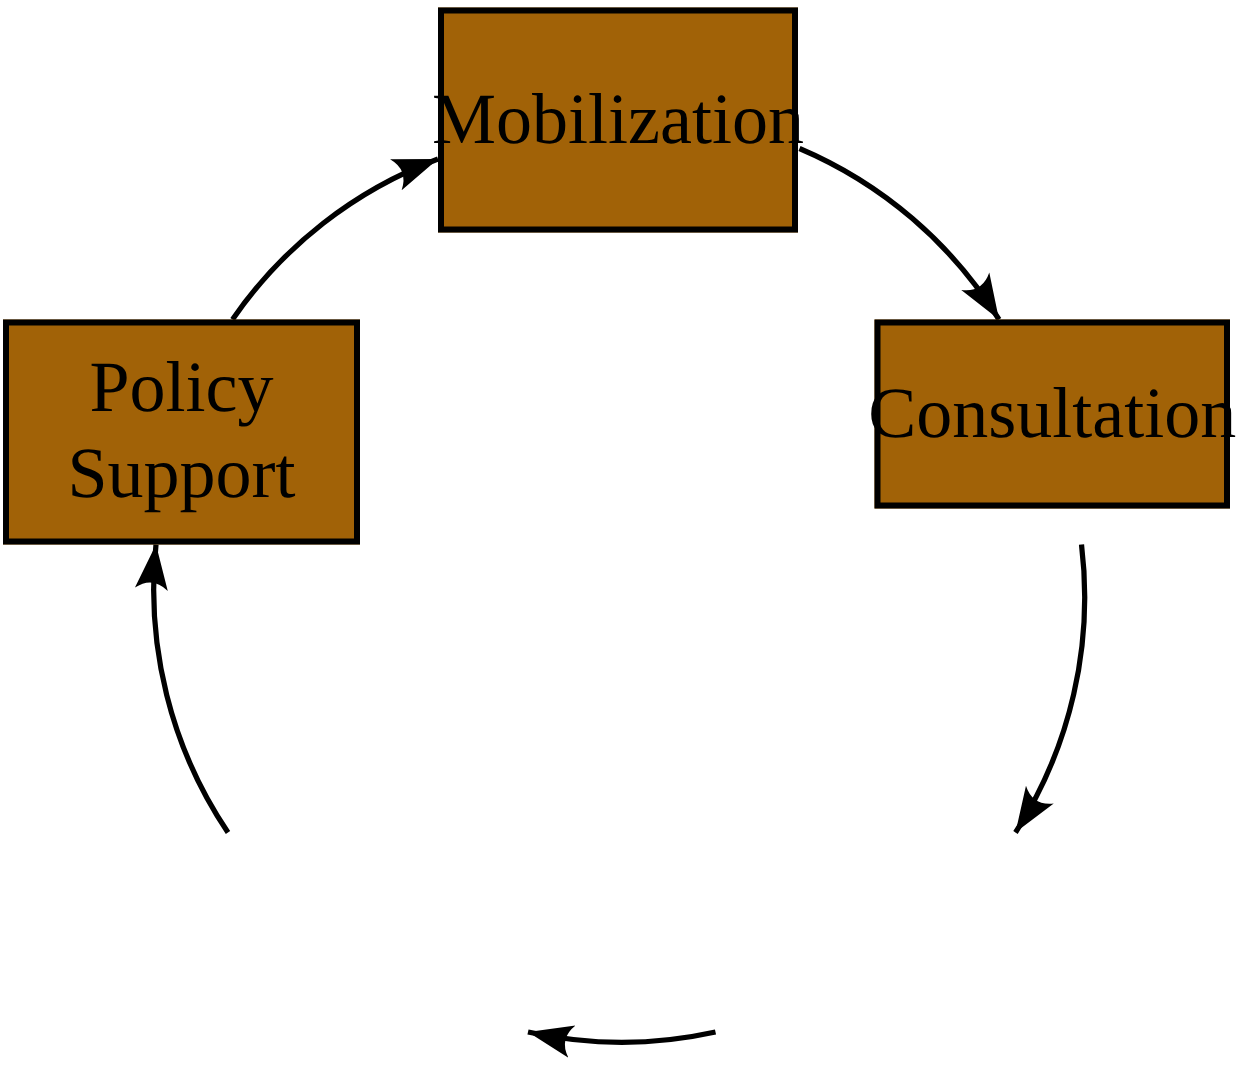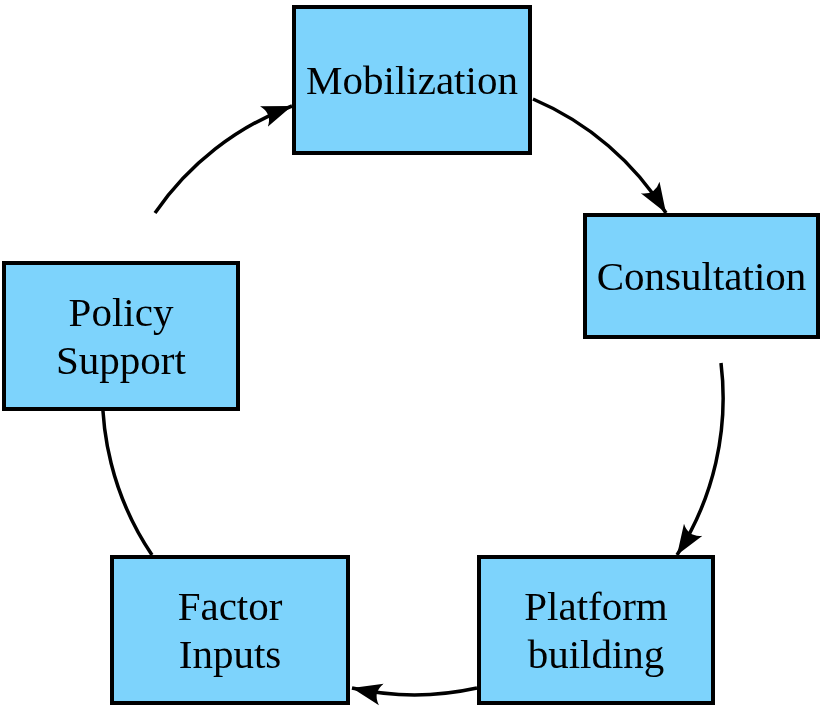--- a/index.html
+++ b/index.html
@@ -14,35 +14,35 @@
   .edges-layer {
     position: absolute;
     left: 0; top: 0;
     width: 824px; height: 710px;
     pointer-events: none;
   }
   .node {
     position: absolute;
     box-sizing: border-box;
     border: 4px solid #000000;
-    background: #7dd3fc;
+    background: #a16207;
     display: flex;
     align-items: center;
     justify-content: center;
     text-align: center;
     color: #000000;
-    font-size: 41px;
+    font-size: 48px;
     line-height: 1.18;
   }
   .node .label { white-space: pre-line; }
   .node-mobilization { left: 292px; top:   5px; width: 240px; height: 150px; }
   .node-consultation { left: 583px; top: 213px; width: 237px; height: 126px; }
   .node-platform     { left: 477px; top: 555px; width: 238px; height: 150px; }
   .node-factor       { left: 110px; top: 555px; width: 240px; height: 150px; }
-  .node-policy       { left:   2px; top: 213px; width: 238px; height: 150px; margin-top: 48px; }
+  .node-policy       { left:   2px; top: 213px; width: 238px; height: 150px; }
   .edge {
     stroke: #000000;
     stroke-width: 3.5;
     fill: none;
   }
 </style>
 </head>
 <body>
 
 <div class="canvas">
@@ -61,28 +61,20 @@
   </svg>
 
   <div class="node node-mobilization">
     <span class="label">Mobilization</span>
   </div>
 
   <div class="node node-consultation">
     <span class="label">Consultation</span>
   </div>
 
-  <div class="node node-platform">
-    <span class="label">Platform
-building</span>
-  </div>
 
-  <div class="node node-factor">
-    <span class="label">Factor
-Inputs</span>
-  </div>
 
   <div class="node node-policy">
     <span class="label">Policy
 Support</span>
   </div>
 
 </div>
 
 </body></html>

